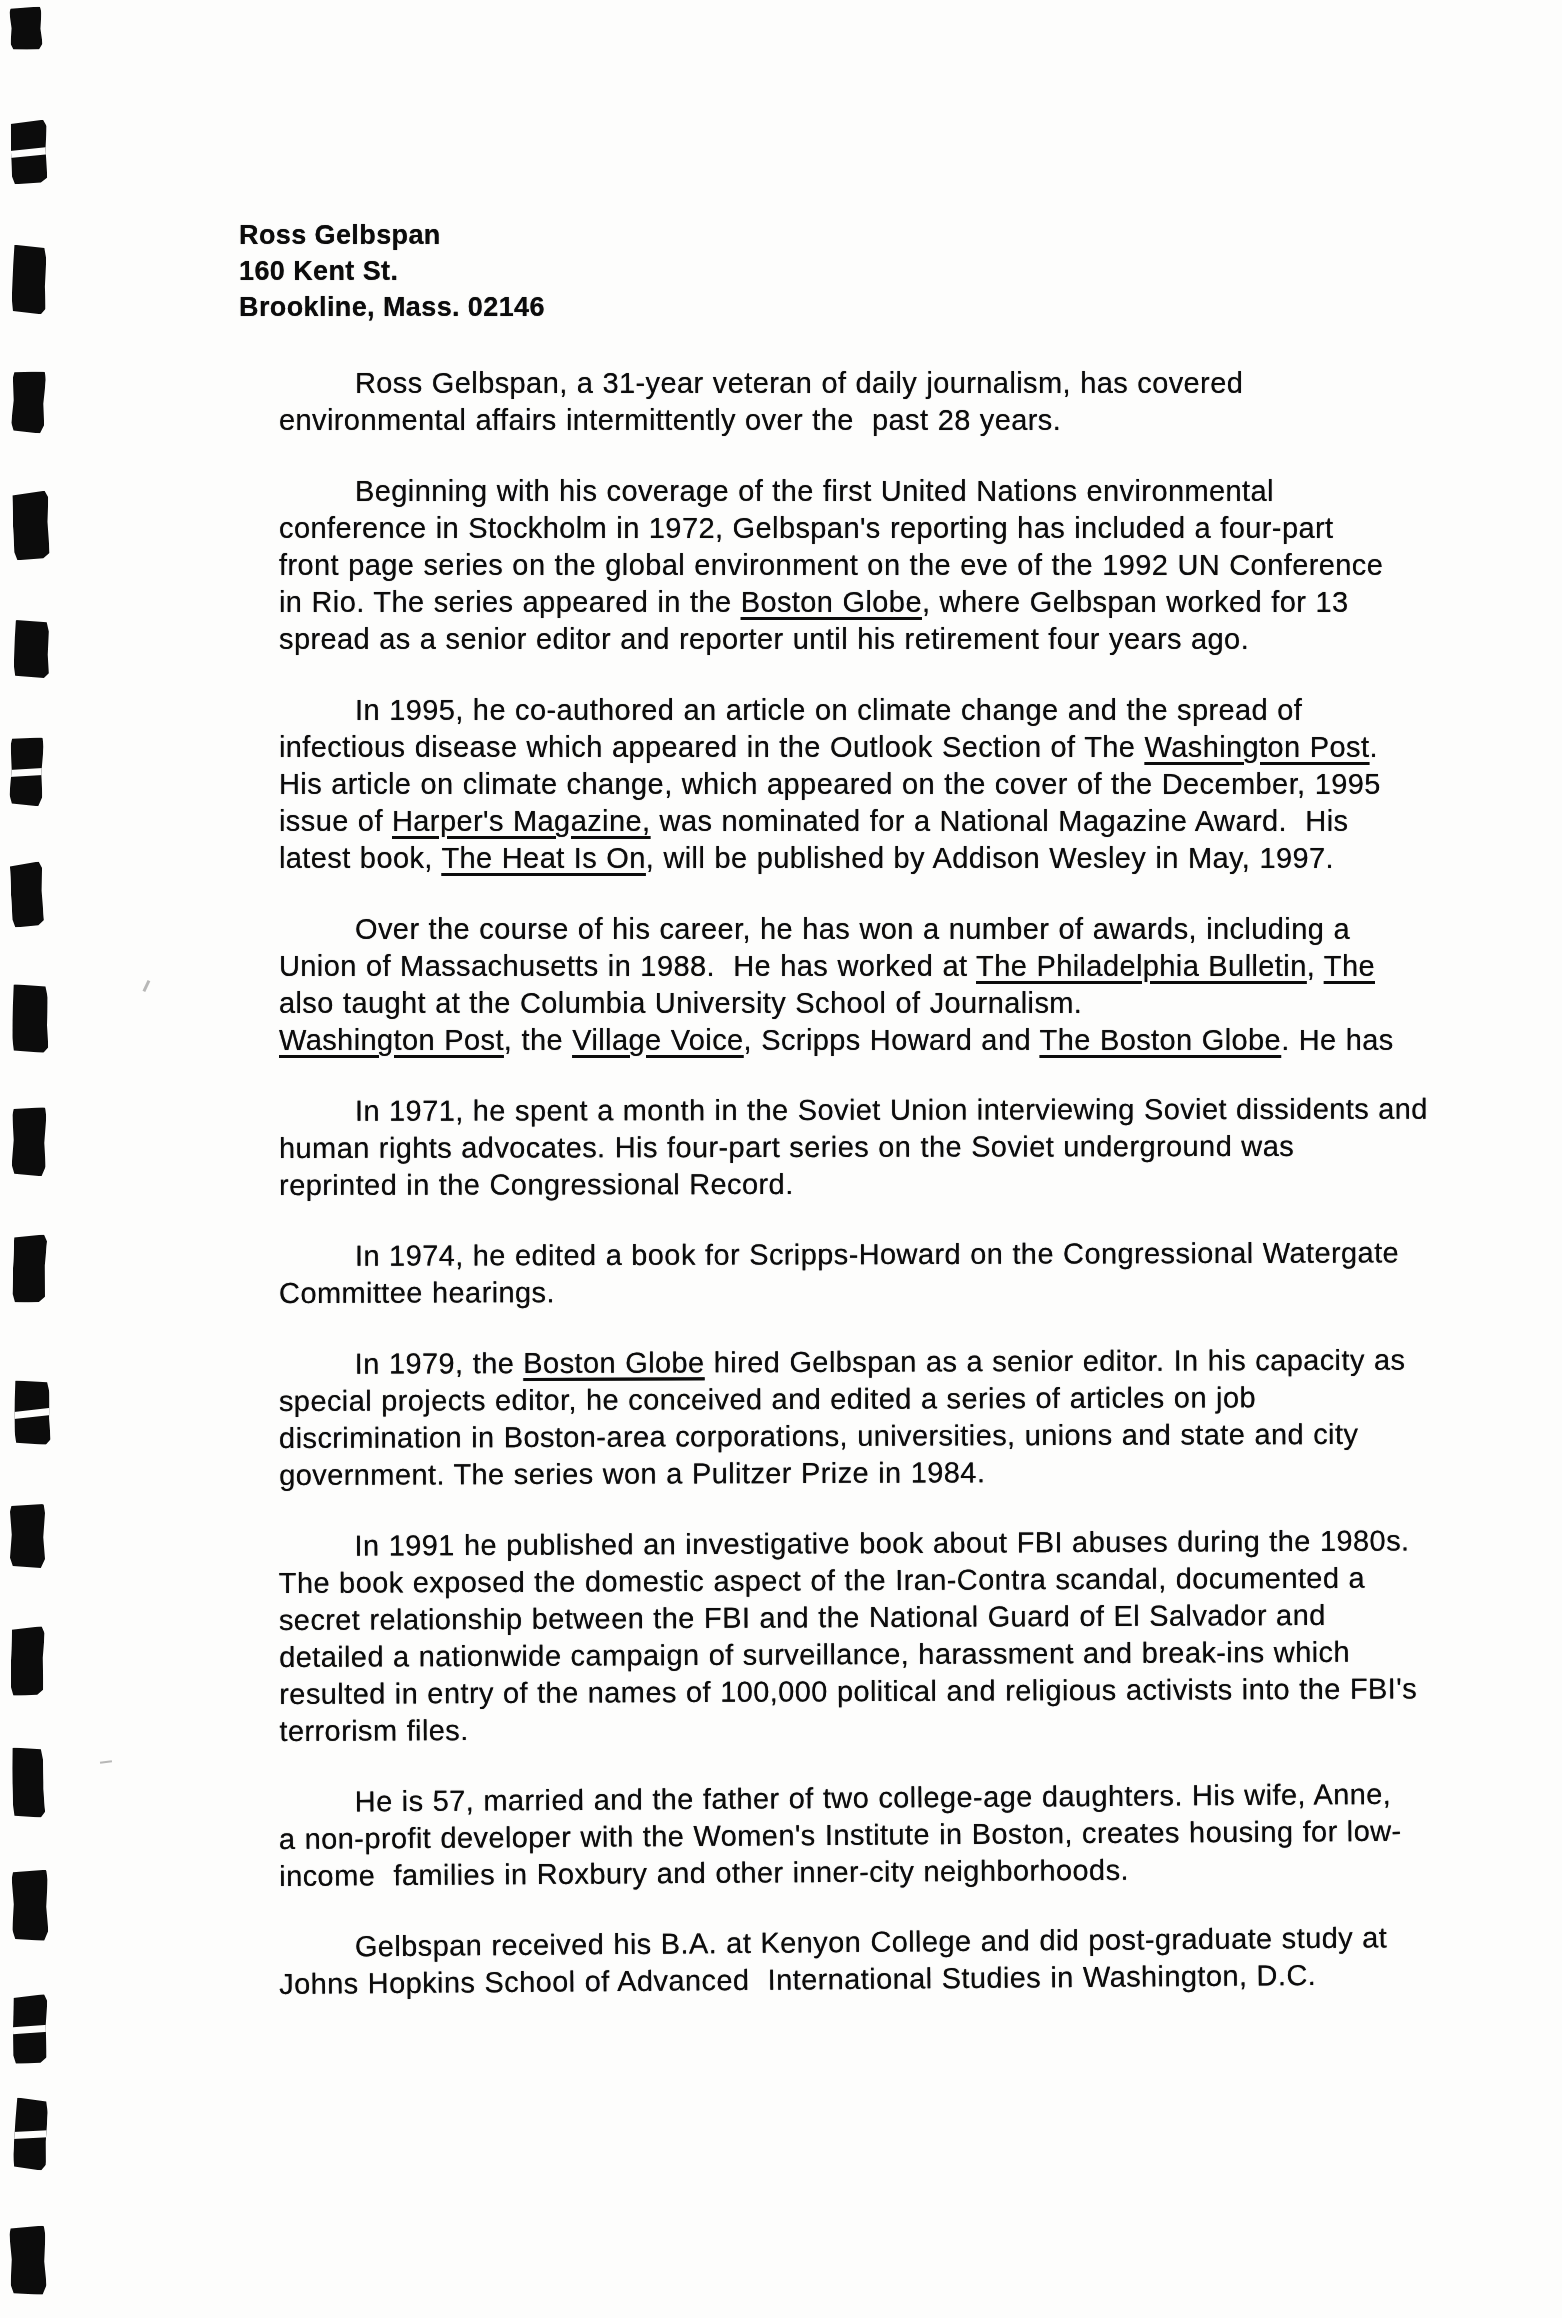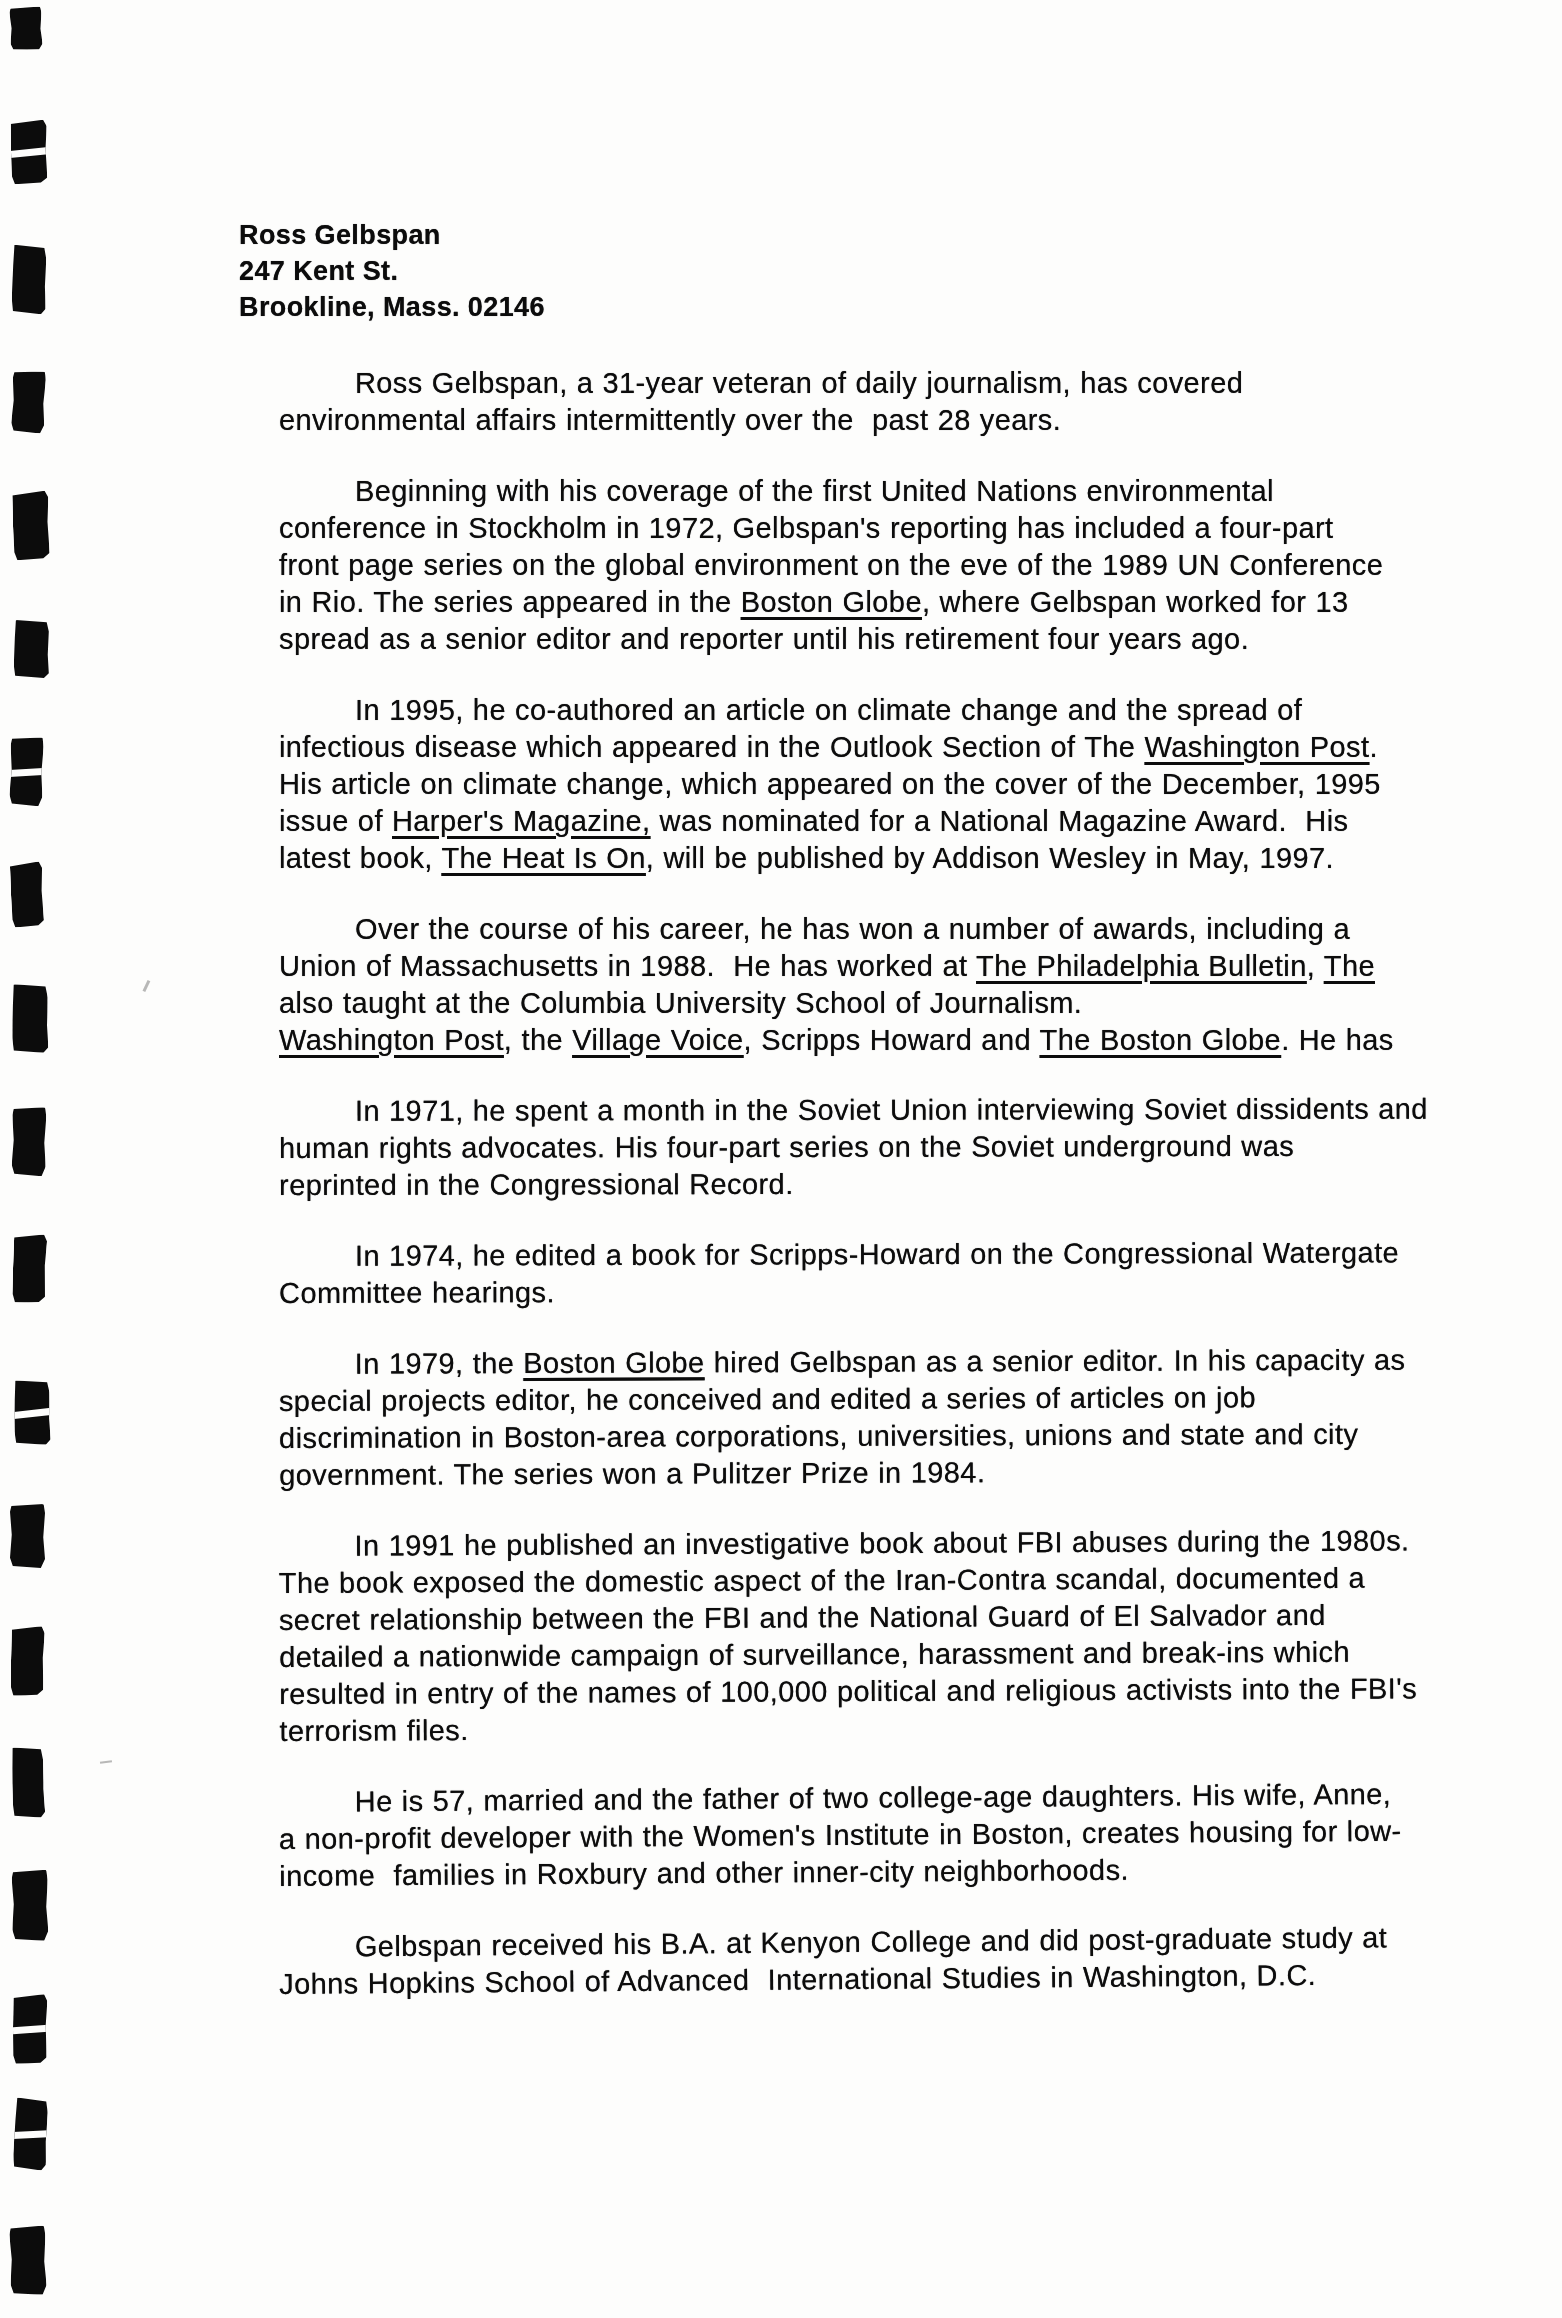--- a/index.html
+++ b/index.html
@@ -92,33 +92,33 @@
       <div class="mark m1" style="top: 1626px; height: 70px; left: 11px; width: 33px; transform: rotate(1.4deg); background: rgb(12, 12, 12);"></div>
       <div class="mark m2" style="top: 1747px; height: 71px; left: 11.6px; width: 32px; transform: rotate(-2.1deg); background: rgb(12, 12, 12);"></div>
       <div class="mark m0" style="top: 1870px; height: 71px; left: 12.3px; width: 36px; transform: rotate(-0.7deg); background: rgb(12, 12, 12);"></div>
       <div class="mark m1 gap" style="top: 1994px; height: 70px; left: 13px; width: 34px; transform: rotate(0.7deg); background: rgb(12, 12, 12);"></div>
       <div class="mark m2 gap" style="top: 2098px; height: 72px; left: 13.8px; width: 33px; transform: rotate(2.1deg); background: rgb(12, 12, 12);"></div>
       <div class="mark m0" style="top: 2226px; height: 69px; left: 10px; width: 36px; transform: rotate(-1.4deg); background: rgb(12, 12, 12);"></div>
     </div>
 
   <div class="header">
     <div class="line">Ross Gelbspan</div>
-    <div class="line">247 Kent St.</div>
+    <div class="line">160 Kent St.</div>
     <div class="line">Brookline, Mass. 02146</div>
   </div>
 
   <div class="doc-body">
       <div class="para">
         <div class="line">Ross Gelbspan, a 31-year veteran of daily journalism, has covered</div>
         <div class="line">environmental affairs intermittently over the  past 28 years.</div>
       </div>
       <div class="para">
         <div class="line">Beginning with his coverage of the first United Nations environmental</div>
         <div class="line">conference in Stockholm in 1972, Gelbspan's reporting has included a four-part</div>
-        <div class="line">front page series on the global environment on the eve of the 1989 UN Conference</div>
+        <div class="line">front page series on the global environment on the eve of the 1992 UN Conference</div>
         <div class="line">in Rio. The series appeared in the <u>Boston Globe</u>, where Gelbspan worked for 13</div>
         <div class="line">spread as a senior editor and reporter until his retirement four years ago.</div>
       </div>
       <div class="para">
         <div class="line">In 1995, he co-authored an article on climate change and the spread of</div>
         <div class="line">infectious disease which appeared in the Outlook Section of The <u>Washington Post</u>.</div>
         <div class="line">His article on climate change, which appeared on the cover of the December, 1995</div>
         <div class="line">issue of <u>Harper's Magazine,</u> was nominated for a National Magazine Award.  His</div>
         <div class="line">latest book, <u>The Heat Is On</u>, will be published by Addison Wesley in May, 1997.</div>
       </div>

